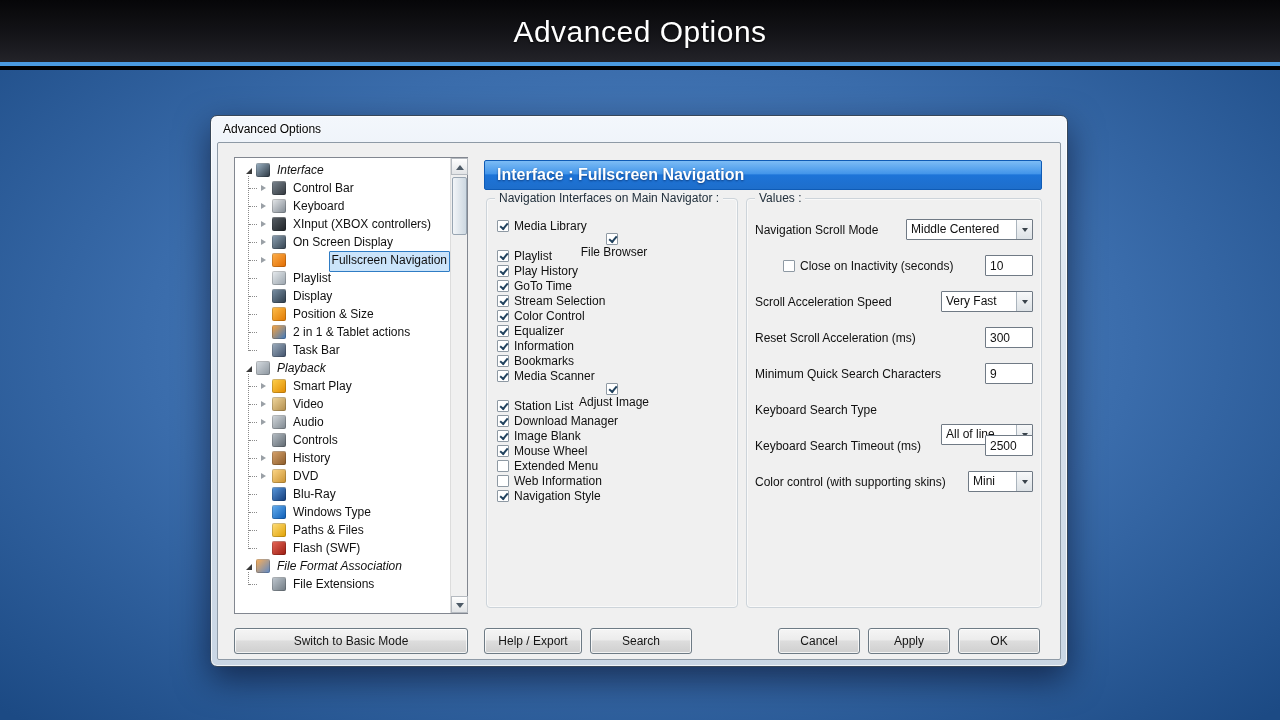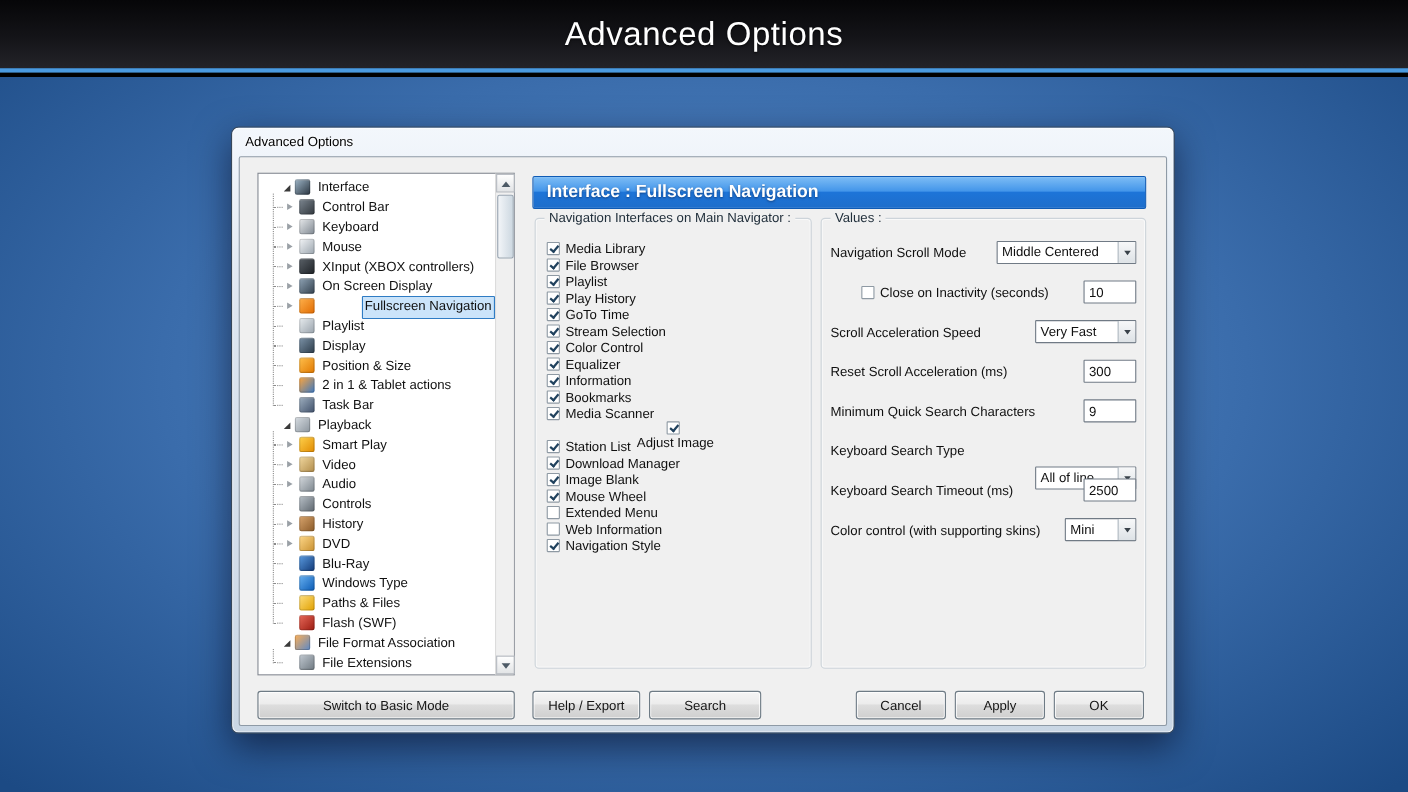--- a/index.html
+++ b/index.html
@@ -31,21 +31,21 @@
   .dlg-title{position:absolute;top:6px;left:12px;font-size:12px;color:#000;
     text-shadow:0 0 4px #fff,0 0 6px #fff;}
   .client{position:absolute;left:6px;right:6px;top:26px;bottom:6px;background:#f0f0f0;
     border:1px solid #8e9aa6;border-radius:2px;}
 
   
   .tree{position:absolute;left:16px;top:14px;width:234px;height:457px;background:#fff;
     border:1px solid #828790;}
   .tree-rows{position:absolute;left:0;top:0;right:17px;bottom:0;overflow:hidden;padding-top:3px;}
   .tree-row{height:18px;display:flex;align-items:center;font-size:12px;color:#101010;white-space:nowrap;}
-  .tree-row.root{padding-left:20px;}
+  .tree-row.root{padding-left:8px;font-style:italic;}
   .tree-row.child{padding-left:24px;position:relative;}
   .tree-row.child::before{content:'';position:absolute;left:14px;top:9px;width:8px;border-top:1px dotted #8a8a8a;}
   .tree-children{position:relative;}
   .tree-children::before{content:'';position:absolute;left:13px;top:-3px;bottom:8px;border-left:1px dotted #8a8a8a;}
   .arr{width:10px;height:10px;margin-right:3px;flex:none;position:relative;}
   .arr.exp::before{content:'';position:absolute;right:1px;bottom:1px;
     border-left:6px solid transparent;border-bottom:6px solid #3a3a3a;}
   .arr.col::before{content:'';position:absolute;left:2px;top:2px;
     border-top:3px solid transparent;border-bottom:3px solid transparent;border-left:5px solid #9aa0a6;}
   .ticon{width:14px;height:14px;border-radius:2px;margin-right:4px;flex:none;
@@ -136,25 +136,20 @@
                 <span class="ticon" style="background: linear-gradient(135deg, rgb(125, 135, 145), rgb(48, 54, 60));"></span>
                 <span class="tlabel">Control Bar</span>
               </div>
               <div class="tree-row child">
                 <span class="arr col"></span>
                 <span class="ticon" style="background: linear-gradient(135deg, rgb(232, 234, 236), rgb(126, 135, 144));"></span>
                 <span class="tlabel">Keyboard</span>
               </div>
               <div class="tree-row child">
                 <span class="arr col"></span>
-                <span class="ticon" style="background: linear-gradient(135deg, rgb(244, 246, 248), rgb(154, 164, 173));"></span>
-                <span class="tlabel">Mouse</span>
-              </div>
-              <div class="tree-row child">
-                <span class="arr col"></span>
                 <span class="ticon" style="background: linear-gradient(135deg, rgb(90, 97, 104), rgb(30, 34, 38));"></span>
                 <span class="tlabel">XInput (XBOX controllers)</span>
               </div>
               <div class="tree-row child">
                 <span class="arr col"></span>
                 <span class="ticon" style="background: linear-gradient(135deg, rgb(143, 163, 181), rgb(51, 65, 78));"></span>
                 <span class="tlabel">On Screen Display</span>
               </div>
               <div class="tree-row child">
                 <span class="arr col"></span>
@@ -268,21 +263,21 @@
         <span>Interface : Fullscreen Navigation</span>
       </div>
 
       <div class="group g1">
         <span class="group-title">Navigation Interfaces on Main Navigator :</span>
         <div>
             <div class="chk-row" style="top: 19px;">
               <span class="chk on"></span>
               <span class="chk-label">Media Library</span>
             </div>
-            <div class="chk-row" style="top: 34px;">
+            <div class="chk-row" style="top: 34px; flex-direction: column;">
               <span class="chk on"></span>
               <span class="chk-label">File Browser</span>
             </div>
             <div class="chk-row" style="top: 49px;">
               <span class="chk on"></span>
               <span class="chk-label">Playlist</span>
             </div>
             <div class="chk-row" style="top: 64px;">
               <span class="chk on"></span>
               <span class="chk-label">Play History</span>

